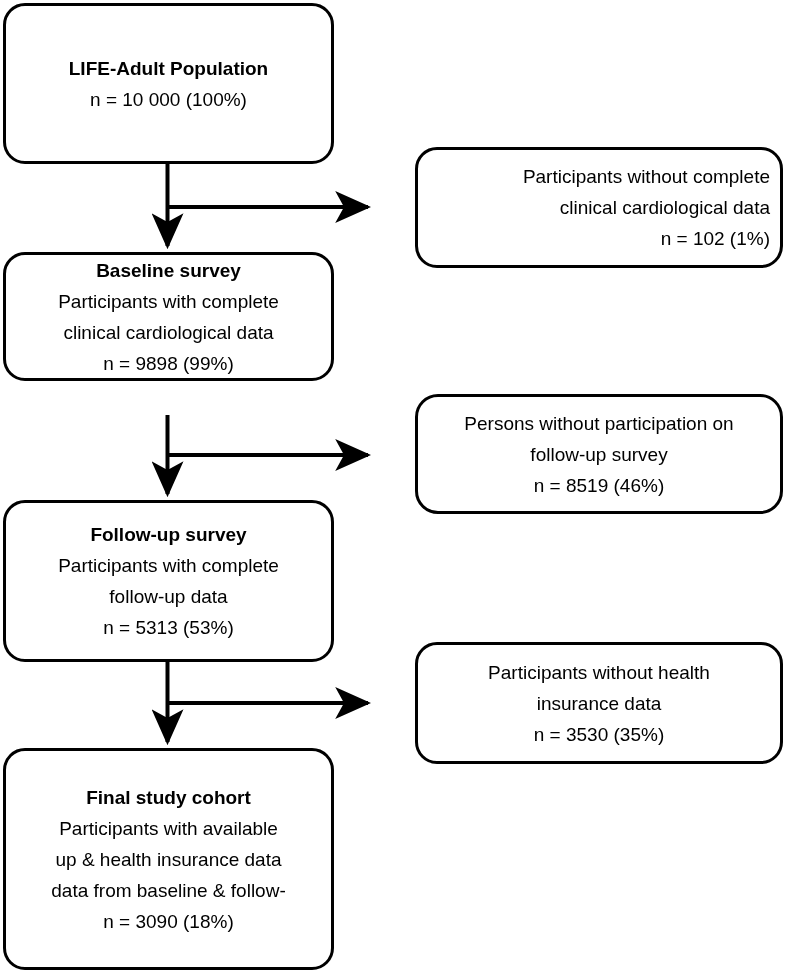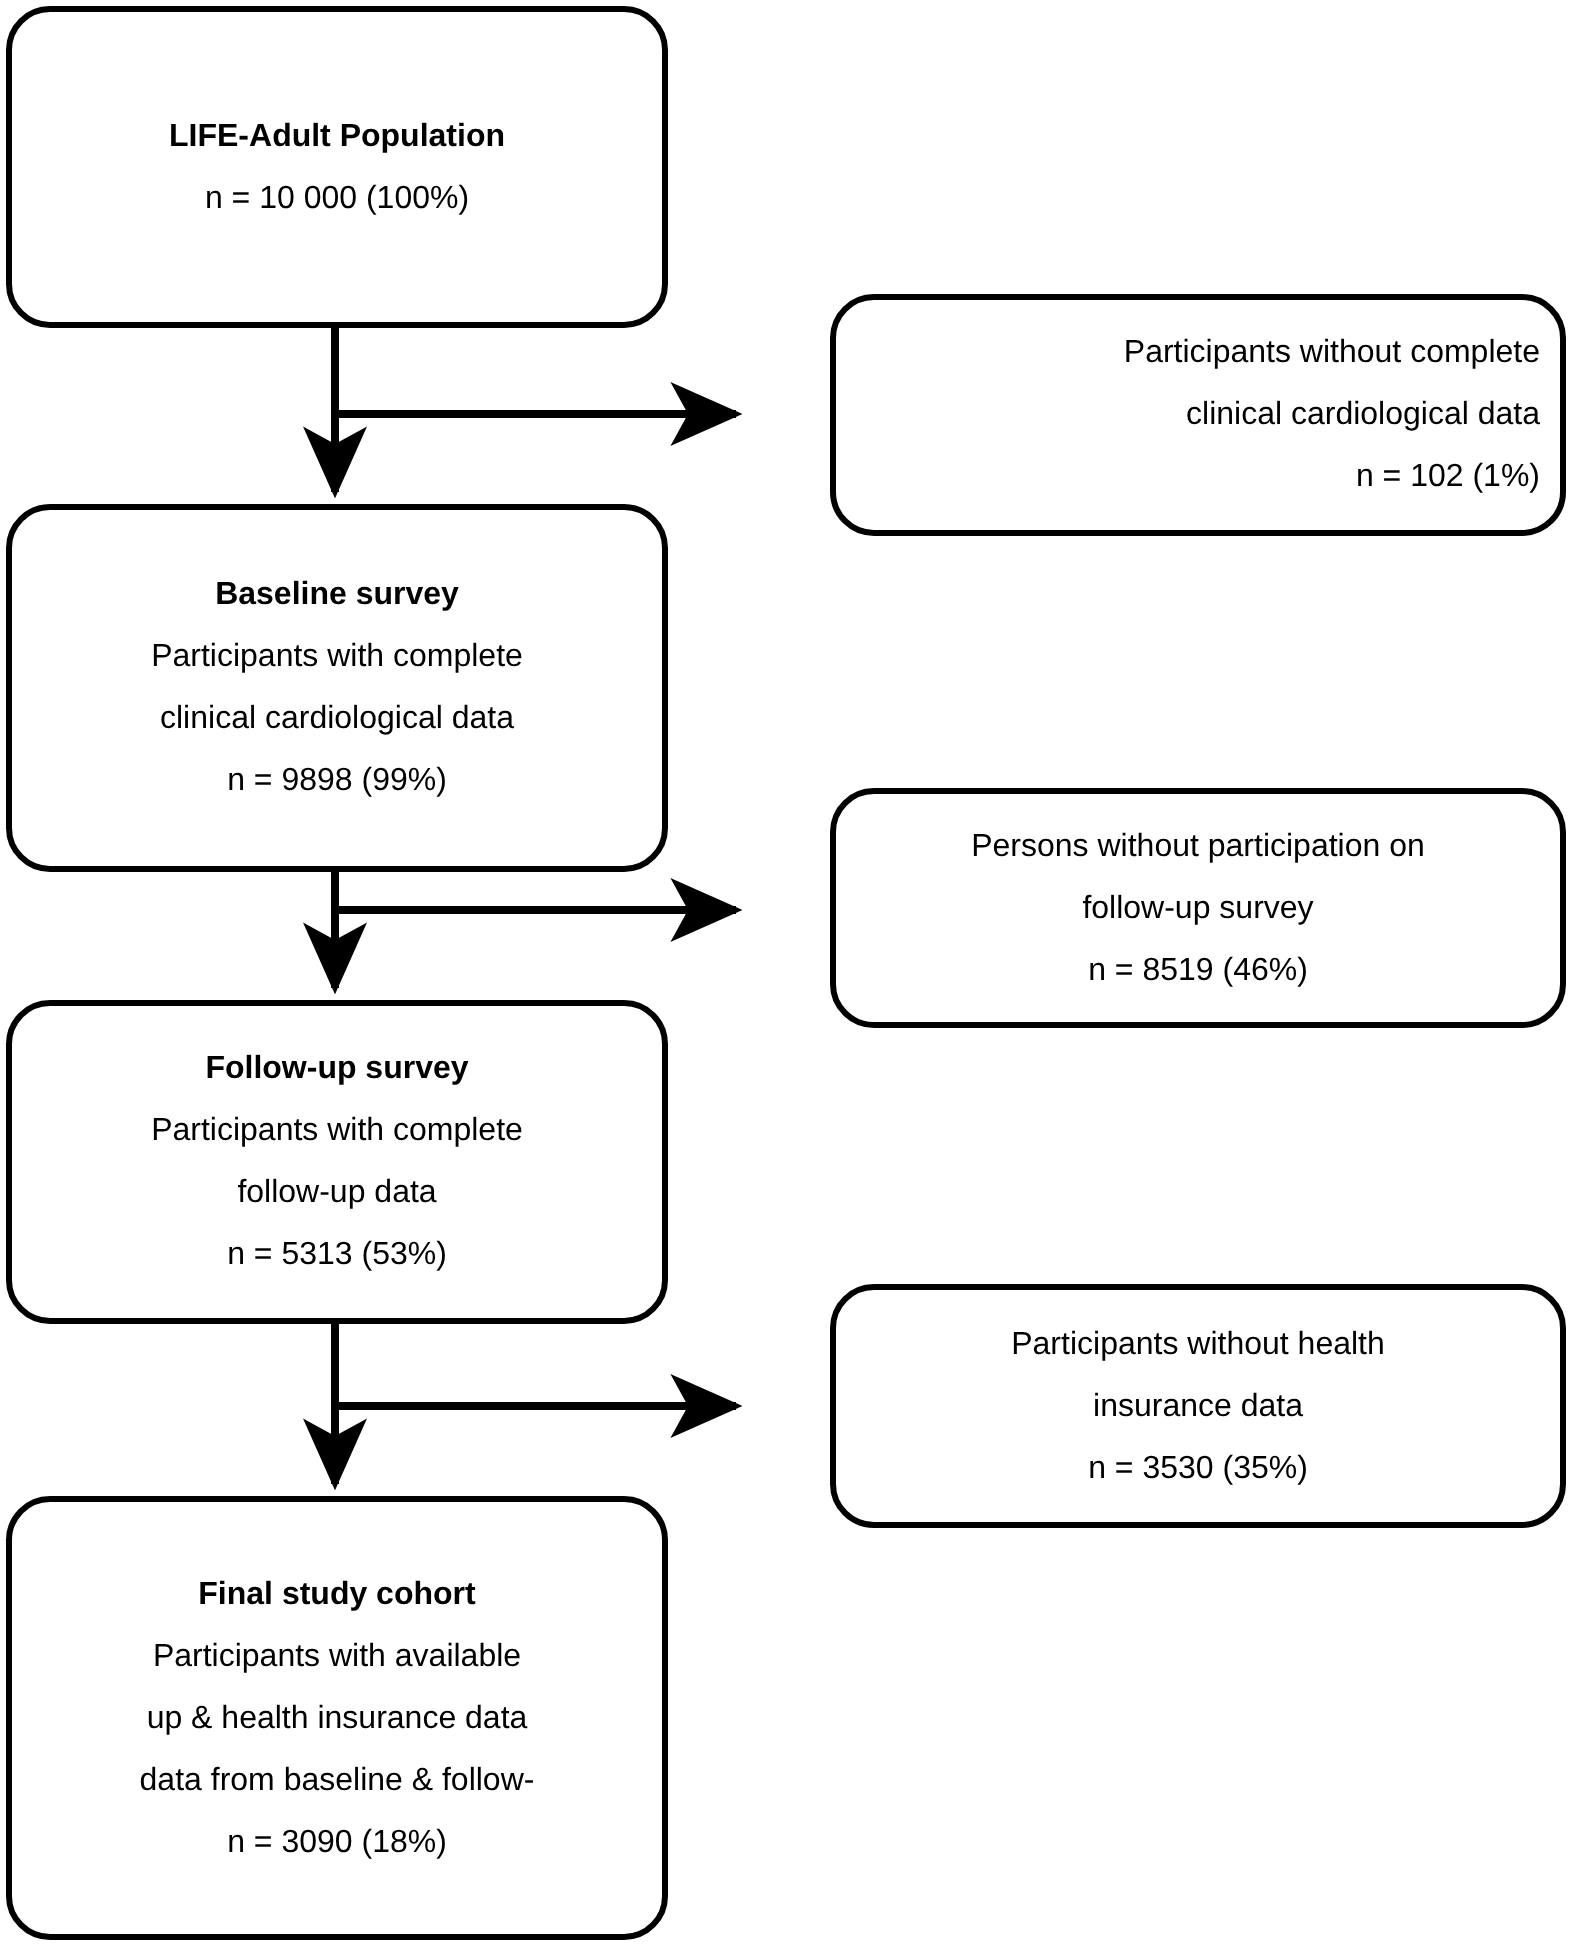--- a/index.html
+++ b/index.html
@@ -39,43 +39,43 @@
     display: flex;
     flex-direction: column;
     align-items: center;
     justify-content: center;
     text-align: center;
     padding: 4px 10px;
   }
   .node .line {
     display: block;
     width: 100%;
-    font-size: 16px;
+    font-size: 19px;
     line-height: 31px;
     white-space: pre;
   }
   .node .line.bold {
     font-weight: bold;
   }
   
   .main-node {
     left: 3px;
     width: 331px;
   }
   #node-population { top: 3px;   height: 161px; }
-  #node-baseline   { top: 252px; height: 184px; }
+  #node-baseline   { top: 252px; height: 129px; }
   #node-followup   { top: 500px; height: 162px; }
   #node-final      { top: 748px; height: 222px; }
   
   .side-node {
     left: 415px;
     width: 368px;
   }
   #node-excl-clinical  { top: 147px; height: 121px; text-align: right; }
-  #node-excl-followup  { top: 394px; height: 120px; }
+  #node-excl-followup  { top: 394px; height: 120px; border-radius: 23px; }
   #node-excl-insurance { top: 642px; height: 122px; }
 </style>
 </head>
 <body>
 
 <div id="flow-canvas">
 
   <svg class="connectors" viewBox="0 0 789 976" width="789" height="976" xmlns="http://www.w3.org/2000/svg">
     <defs>
       <marker id="arrowhead" markerWidth="9" markerHeight="8" refX="8.2" refY="4" orient="auto" markerUnits="strokeWidth">

